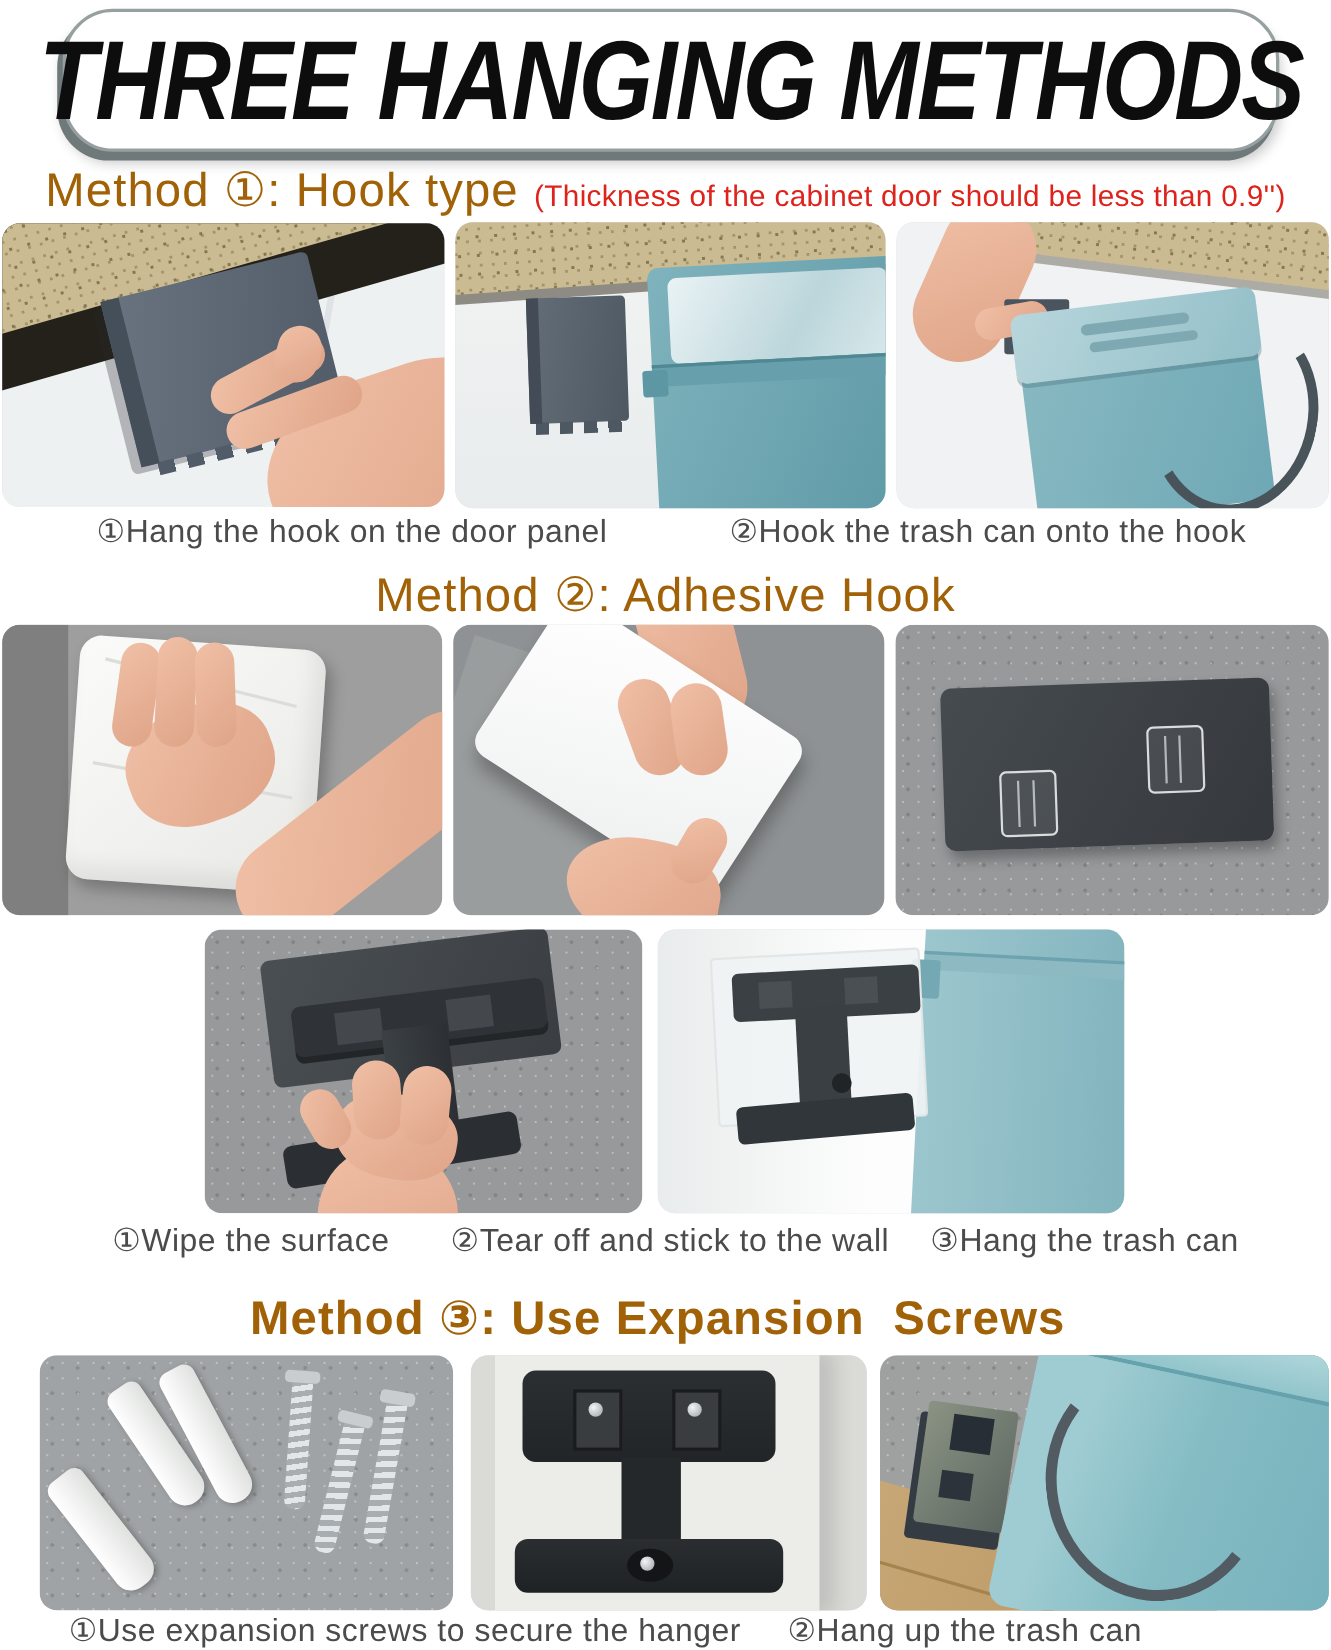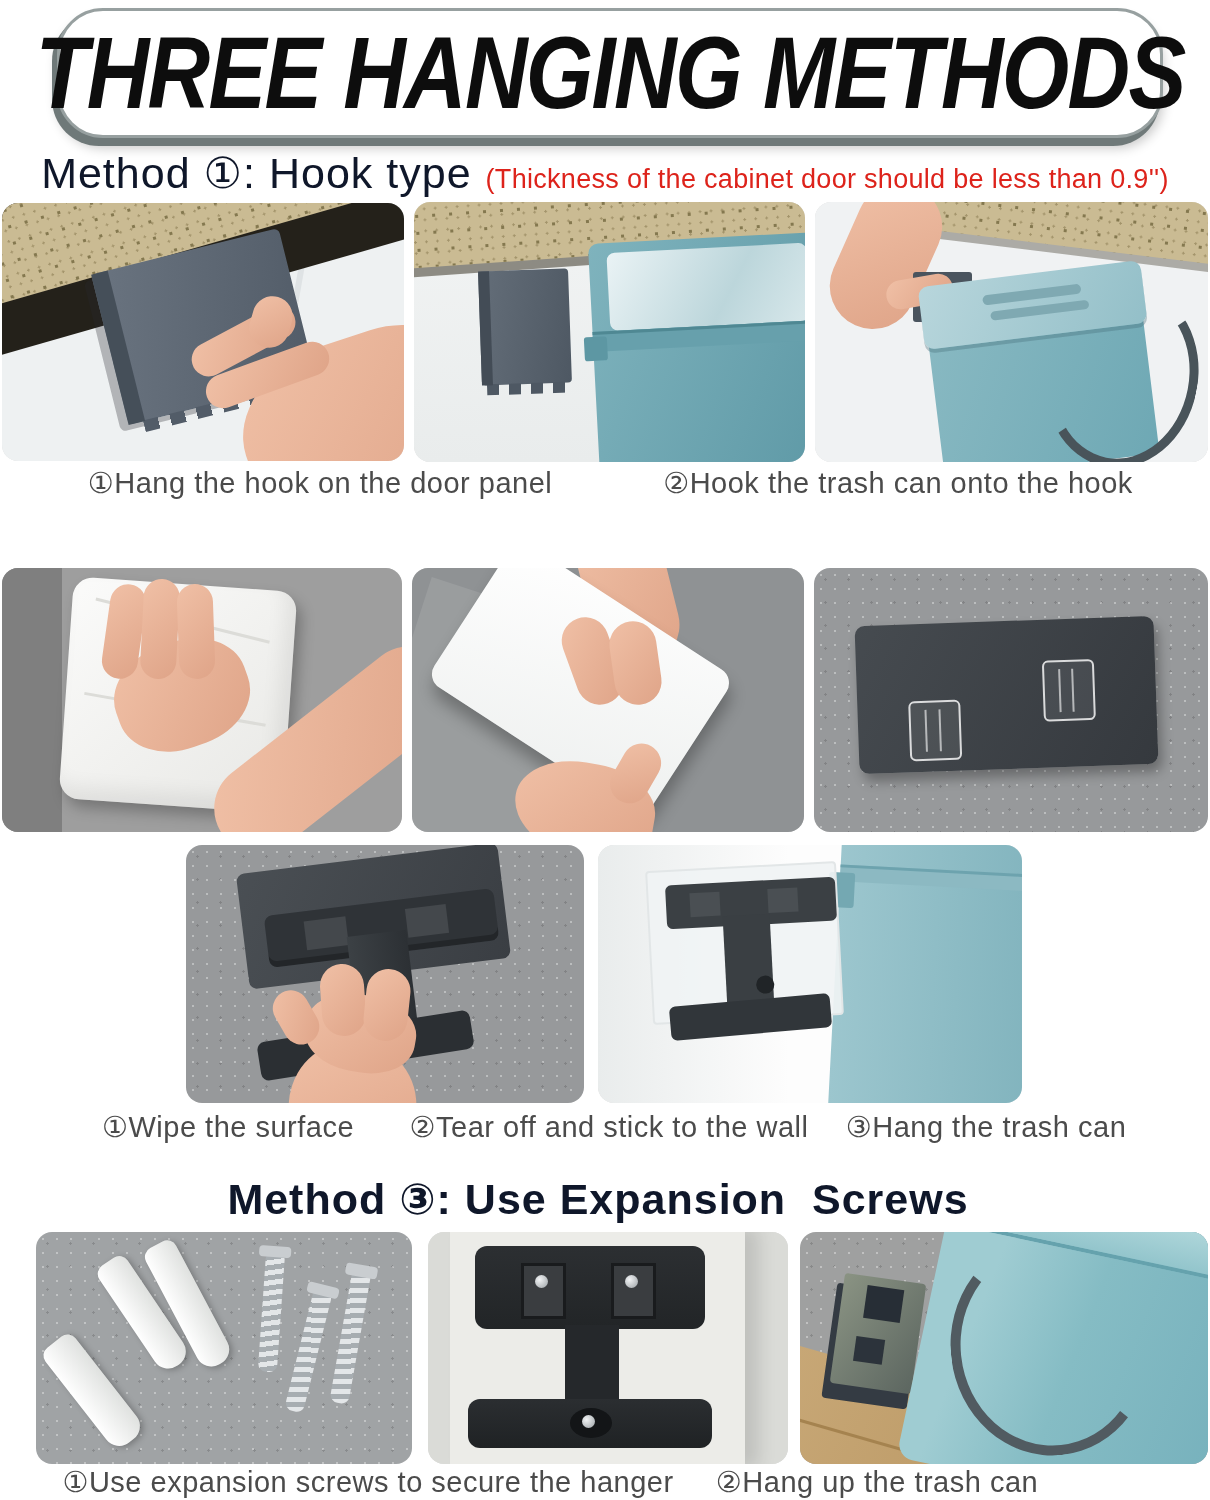--- a/index.html
+++ b/index.html
@@ -4,21 +4,21 @@
 <style>
   html,body{margin:0;padding:0;background:#fff;}
   .page{position:relative;width:1210px;height:1500px;background:#fff;overflow:hidden;
         font-family:"Liberation Sans","DejaVu Sans",sans-serif;}
   .abs{position:absolute;}
   .photo{position:absolute;border-radius:16px;overflow:hidden;background:#ddd;}
   .caption{position:absolute;transform:translateX(-50%);font-size:29px;color:#4b4b4b;
            white-space:nowrap;letter-spacing:.5px;}
   .method-row{position:absolute;left:0;width:100%;display:flex;justify-content:center;
               align-items:baseline;gap:14px;}
-  .mh{font-size:43px;color:#0f172a;white-space:pre;letter-spacing:1px;}
+  .mh{font-size:43px;color:#a16207;white-space:pre;letter-spacing:1px;}
   .note{font-size:27px;color:#dd231b;letter-spacing:.3px;white-space:pre;}
   .banner{position:absolute;left:57px;top:8px;width:1100px;height:124px;background:#fff;
           border:3px solid #97a0a0;border-radius:46px;display:flex;align-items:center;
           justify-content:center;box-shadow:-4px 7px 0 1px #6f7979,0 10px 12px rgba(0,0,0,.22);}
   .banner-text{font-size:102px;font-weight:bold;font-style:italic;color:#0d0d0d;
                transform:scaleX(.85);white-space:nowrap;letter-spacing:-2px;}
   .speckle-beige{background-color:#cabb93;
      background-image:radial-gradient(#84784f 1.6px,transparent 1.6px),
                       radial-gradient(#a3946b 1.2px,transparent 1.2px);
      background-size:17px 17px,11px 11px;background-position:0 0,6px 8px;}
@@ -89,20 +89,21 @@
         <div class="abs" style="left:31%;top:52%;width:44%;height:15%;background:#7fa9b2;border-radius:7px;"></div>
       </div>
       <div class="abs" style="left:52%;top:8%;width:62%;height:88%;border:9px solid #49545a;border-radius:50%;border-top-color:transparent;border-left-color:transparent;transform:rotate(18deg);"></div>
     </div>
   </div>
 
   <div class="caption" style="left:898px;top:466px;">②Hook the trash can onto the hook</div>
   <div class="caption" style="left:320px;top:466px;">①Hang the hook on the door panel</div>
 
   <div class="method-row" style="top:516px;">
+    <span class="mh">Method ②: Adhesive Hook</span>
   </div>
 
   <div class="photo" style="left:2px;top:568px;width:400px;height:264px;">
     <div class="abs" style="inset:0;background:#9e9e9e;"></div>
     <div class="abs" style="left:0;top:0;width:15%;height:100%;background:#7f7f7f;"></div>
     <div class="abs" style="left:16%;top:6%;width:56%;height:84%;background:linear-gradient(135deg,#fbfbfa,#e8e8e5);border-radius:20px;transform:rotate(4deg);box-shadow:6px 8px 14px rgba(0,0,0,.25), inset -10px -12px 20px rgba(0,0,0,.07);">
       <div class="abs" style="left:10%;top:16%;width:80%;height:3px;background:#dcdcd8;transform:rotate(10deg);"></div>
       <div class="abs" style="left:8%;top:56%;width:82%;height:3px;background:#dcdcd8;transform:rotate(6deg);"></div>
     </div>
     <div class="abs skin cap" style="left:48%;top:52%;width:70%;height:34%;transform:rotate(-38deg);"></div>

